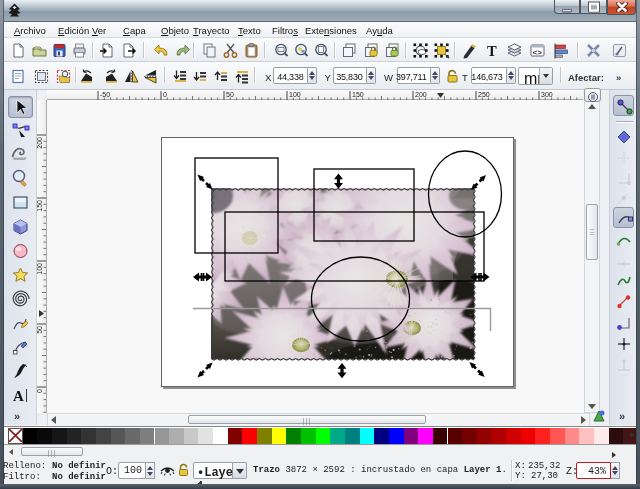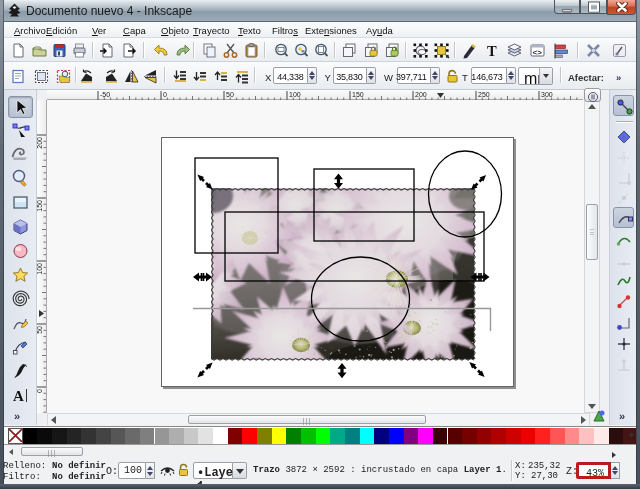--- a/index.html
+++ b/index.html
@@ -72,37 +72,36 @@
 .statusbar > * { margin-left:-4px; }
 .sb { position:absolute; }
 .b { font-weight:bold; }
 </style></head>
 <body>
   <div class="titlebar">
     <div class="tico"><svg width="15" height="15" viewBox="0 0 15 15">
         <path d="M7.5 0.5 L 13 6 L 10.5 7 L 13.5 10 L 10 11 L 12 13.5 L 3 13.5 L 5 11 L 1.5 10 L 4.5 7 L 2 6 Z" fill="#1a1a1a"></path>
         <path d="M5.5 4.5 l2 -1.5 l2 1.5 l-2 1.5 z" fill="#e8e8e8"></path>
       </svg></div>
-    <div class="title">Documento nuevo 4 - Inkscape</div>
     <div class="wbtn wb-min">
       <div class="wbg" style="width:10px;height:3.5px;background:#fff;border:1px solid #667;border-radius:1px;margin-top:4px;box-shadow:0 0 1px #445"></div>
     </div>
     <div class="wbtn wb-max">
       <div class="wbg" style="width:10px;height:9px;border:2px solid #fff;box-shadow:0 0 0 1px #555"></div>
     </div>
     <div class="wbtn wb-cls">
       <svg class="wbg" width="12" height="10" viewBox="0 0 12 10">
         <path d="M2.5 1.5 L9.5 8.5 M9.5 1.5 L2.5 8.5" stroke="#5a2417" stroke-width="4.6" stroke-linecap="round"></path>
         <path d="M2.5 1.5 L9.5 8.5 M9.5 1.5 L2.5 8.5" stroke="#fff" stroke-width="2.8" stroke-linecap="round"></path>
       </svg>
     </div>
   </div>
   <div class="menubar">
     <div class="mi" style="left:14px"><u>A</u>rchivo</div>
-    <div class="mi" style="left:46px"><u>E</u>dición</div>
+    <div class="mi" style="left:58px"><u>E</u>dición</div>
     <div class="mi" style="left:92px"><u>V</u>er</div>
     <div class="mi" style="left:123px"><u>C</u>apa</div>
     <div class="mi" style="left:161px"><u>O</u>bjeto</div>
     <div class="mi" style="left:193px"><u>T</u>rayecto</div>
     <div class="mi" style="left:238px"><u>T</u>exto</div>
     <div class="mi" style="left:272px">Filtro<u>s</u></div>
     <div class="mi" style="left:305px">Exte<u>n</u>siones</div>
     <div class="mi" style="left:366px">Ay<u>u</u>da</div>
   </div>
   <div class="tb1">
@@ -1060,21 +1059,21 @@
     <div class="sb" style="left:233px;top:4px;width:14px;height:17px;border:1px solid #999fa8;border-left:none;background:linear-gradient(180deg,#f4f5f7,#d8dce2);border-radius:0 2px 2px 0">
       <div style="position:absolute;left:3px;top:6px;border-left:4px solid transparent;border-right:4px solid transparent;border-top:5px solid #333"></div>
     </div>
     <div class="sb" style="left:253px;top:7px;width:256px;overflow:hidden;white-space:nowrap"><span class="b">Trazo</span> 3872 × 2592 : incrustado en capa <span class="b">Layer 1</span>. Pulse en la se</div>
     <div class="sb" style="left:511px;top:2px;width:1px;height:21px;background:#c8ccd0;box-shadow:1px 0 0 #fff"></div>
     <div class="sb" style="left:515px;top:3px">X:</div>
     <div class="sb" style="left:528px;top:3px;width:30px;text-align:right">235,32</div>
     <div class="sb" style="left:515px;top:13px">Y:</div>
     <div class="sb" style="left:528px;top:13px;width:30px;text-align:right">27,30</div>
     <div class="sb" style="left:566px;top:8px;font-size:10px">Z:</div>
-    <div class="sb" style="left:576px;top:4px;width:35px;height:17px;background:#fff;border:3px solid #b91c1c;border-radius:2px 0 0 2px">
+    <div class="sb" style="left:576px;top:4px;width:35px;height:17px;background:#fff;border:1px solid #b91c1c;border-radius:2px 0 0 2px">
       <span style="position:absolute;right:4px;top:3px;font-size:10px">43%</span>
     </div>
     <div class="sb" style="left:611px;top:4px;width:9px;height:17px;border:1px solid #999fa8;border-left:none;background:linear-gradient(180deg,#f8f9fa,#dfe3e7)">
       <div style="position:absolute;left:1px;top:3px;border-left:3px solid transparent;border-right:3px solid transparent;border-bottom:4px solid #446"></div>
       <div style="position:absolute;left:1px;bottom:3px;border-left:3px solid transparent;border-right:3px solid transparent;border-top:4px solid #446"></div>
     </div>
     <div class="sb" style="left:612px;top:-6px;border-top:3.5px solid transparent;border-bottom:3.5px solid transparent;border-left:4.5px solid #333"></div>
   </div>
   <div class="brd-l"></div>
 <div class="brd-r"></div>

